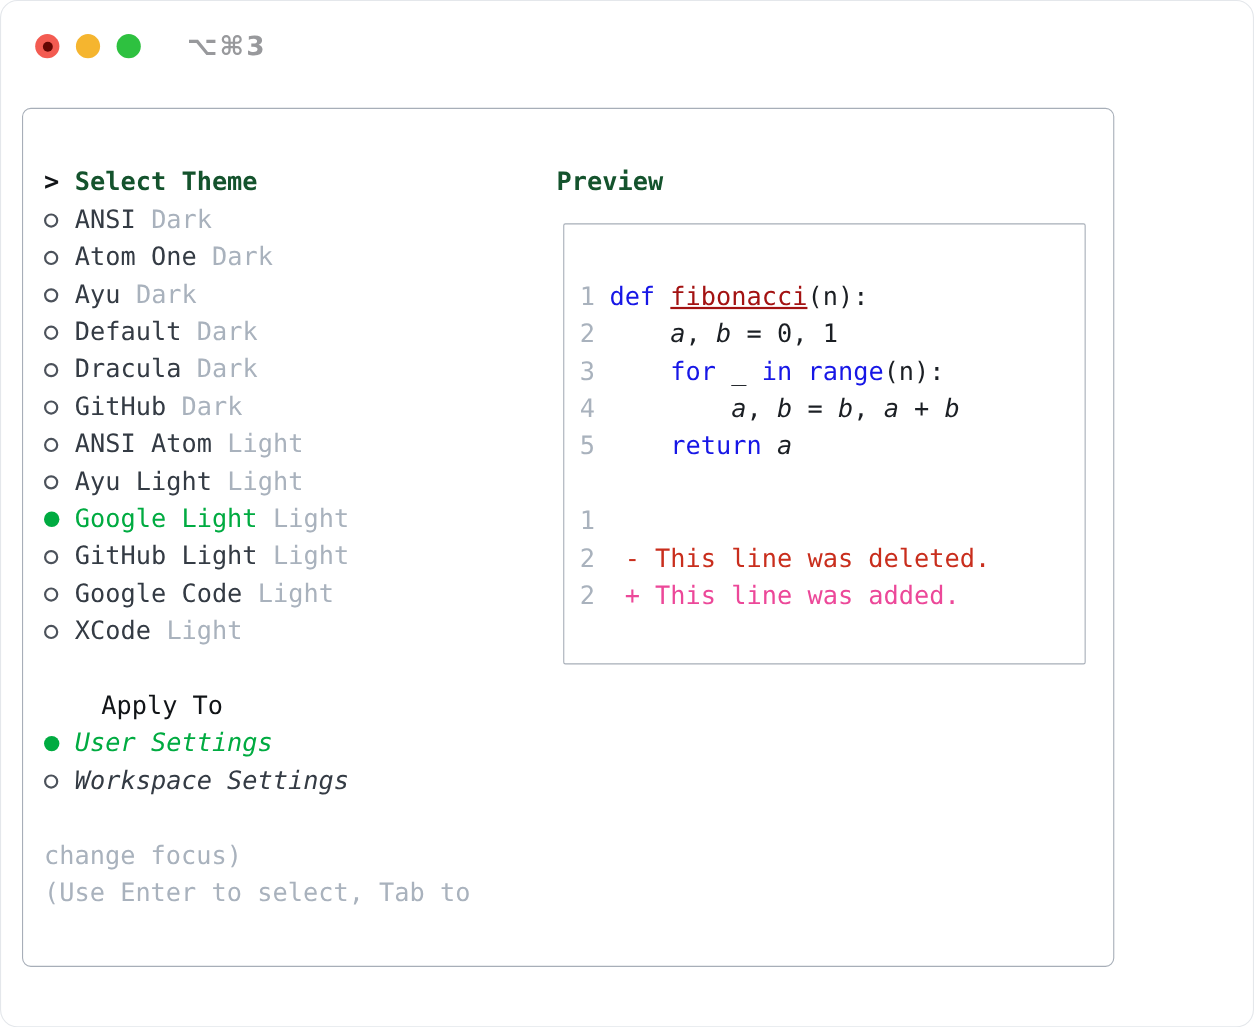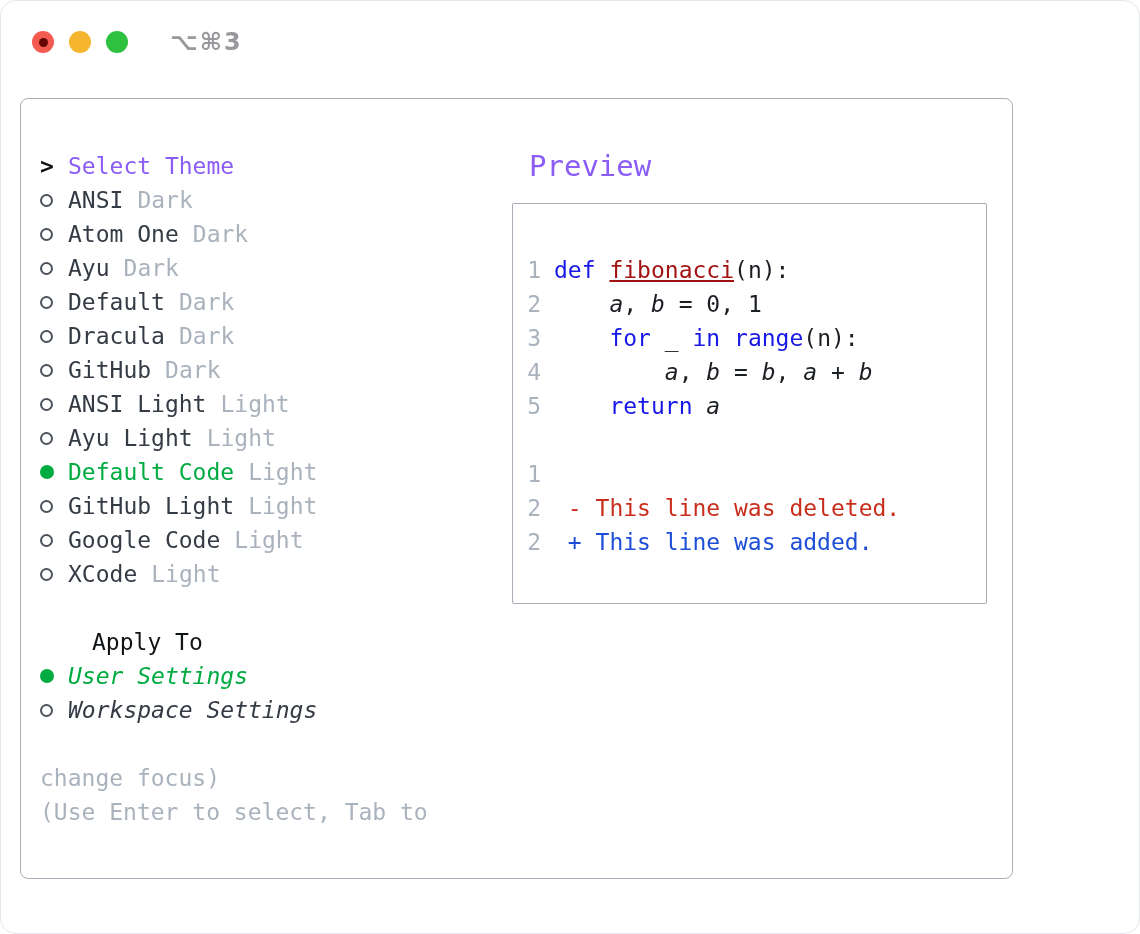--- a/index.html
+++ b/index.html
@@ -20,49 +20,49 @@
             font-weight:600;color:#98999c;letter-spacing:2px;}
 
   
   .panel{position:absolute;left:19px;top:97px;width:993px;height:781px;
          border:1.5px solid #a7aeb8;border-radius:8px;box-sizing:border-box;background:#fff;}
 
   .left-col{position:absolute;left:19px;top:50px;font-size:23px;line-height:34px;}
   .row{display:flex;align-items:center;height:34px;white-space:pre;}
   .spacer{height:34px;}
   .cell{width:28px;display:inline-flex;align-items:center;flex:none;}
-  .bold{font-weight:normal;color:#8b5cf6;}
+  .bold{font-weight:bold;color:#14532d;}
   .arrow{font-weight:bold;color:#111417;}
   .radio{width:13px;height:13px;border:2px solid #4c525b;border-radius:50%;
          box-sizing:border-box;display:inline-block;}
   .radio.filled{border:none;background:#00ab41;width:14px;height:14px;}
   .tname{color:#343b44;}
   .tvariant{color:#a9b2bd;margin-left:14px;}
   .selected .tname{color:#00ab41;}
   .opt-label{color:#343b44;font-style:italic;}
   .opt-selected .opt-label{color:#00ab41;}
   .apply-title{color:#111417;margin-left:24px;}
   .hint{color:#a9b2bd;}
 
   
-  .preview-header{position:absolute;left:508px;top:50px;height:34px;display:flex;
-                  align-items:center;font-size:29px;}
+  .preview-header{position:absolute;left:485px;top:50px;height:34px;display:flex;
+                  align-items:center;font-size:23px;}
   .preview-box{position:absolute;left:491px;top:104px;width:475px;height:401px;
                border:1.5px solid #a7aeb8;border-radius:2px;box-sizing:border-box;
                padding:49px 0 0 14px;font-size:23px;line-height:34px;background:#fff;}
   .crow{display:flex;height:34px;align-items:center;white-space:pre;}
   .ln{width:14px;flex:none;text-align:right;margin-right:13px;color:#a9b2bd;}
   .ctext{color:#1b1f24;white-space:pre;}
   .seg-pl{color:#1b1f24;}
   .seg-kw{color:#1717e6;}
   .seg-fn{color:#a31212;text-decoration:underline;}
   .seg-v{color:#1b1f24;font-style:italic;}
   .diff-context{color:#8f969e;}
   .diff-deleted{color:#c92e1d;}
-  .diff-added{color:#1d4ed8;}
+  .diff-added{color:#ec4899;}
 </style>
 </head>
 <body>
 
 <div class="window">
 
   <div class="titlebar">
     <span class="dot red">
         <span class="dot-inner"></span>
       </span>
@@ -105,31 +105,31 @@
         <span class="tname">Dracula</span>
         <span class="tvariant">Dark</span>
       </div>
       <div class="row theme-item">
         <span class="cell"><span class="radio"></span></span>
         <span class="tname">GitHub</span>
         <span class="tvariant">Dark</span>
       </div>
       <div class="row theme-item">
         <span class="cell"><span class="radio"></span></span>
-        <span class="tname">ANSI Light</span>
+        <span class="tname">ANSI Atom</span>
         <span class="tvariant">Light</span>
       </div>
       <div class="row theme-item">
         <span class="cell"><span class="radio"></span></span>
         <span class="tname">Ayu Light</span>
         <span class="tvariant">Light</span>
       </div>
       <div class="row theme-item selected">
         <span class="cell"><span class="radio filled"></span></span>
-        <span class="tname">Default Code</span>
+        <span class="tname">Google Light</span>
         <span class="tvariant">Light</span>
       </div>
       <div class="row theme-item">
         <span class="cell"><span class="radio"></span></span>
         <span class="tname">GitHub Light</span>
         <span class="tvariant">Light</span>
       </div>
       <div class="row theme-item">
         <span class="cell"><span class="radio"></span></span>
         <span class="tname">Google Code</span>

